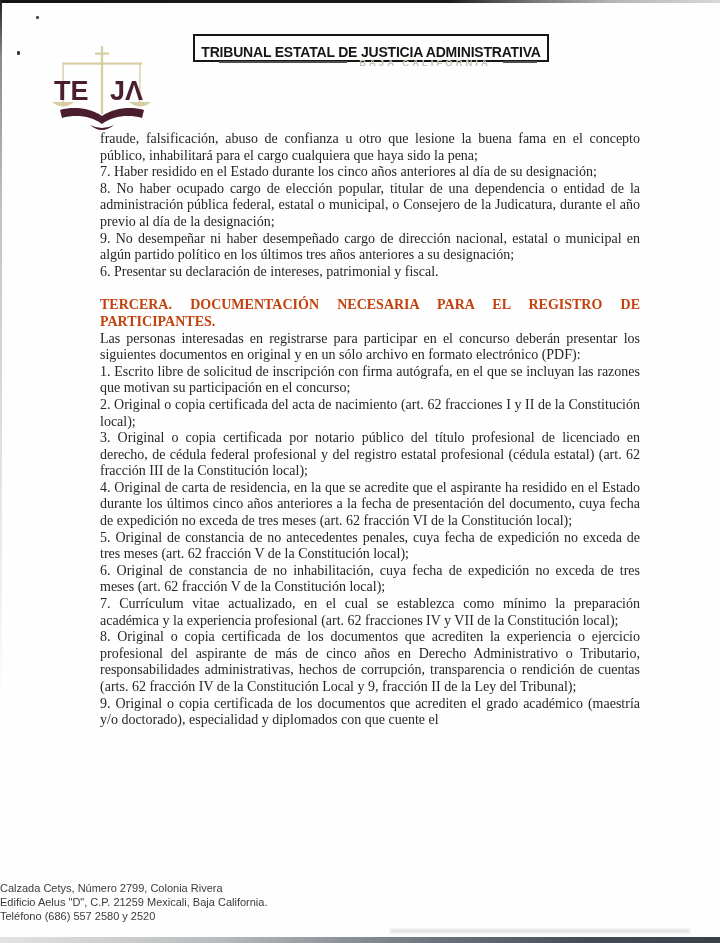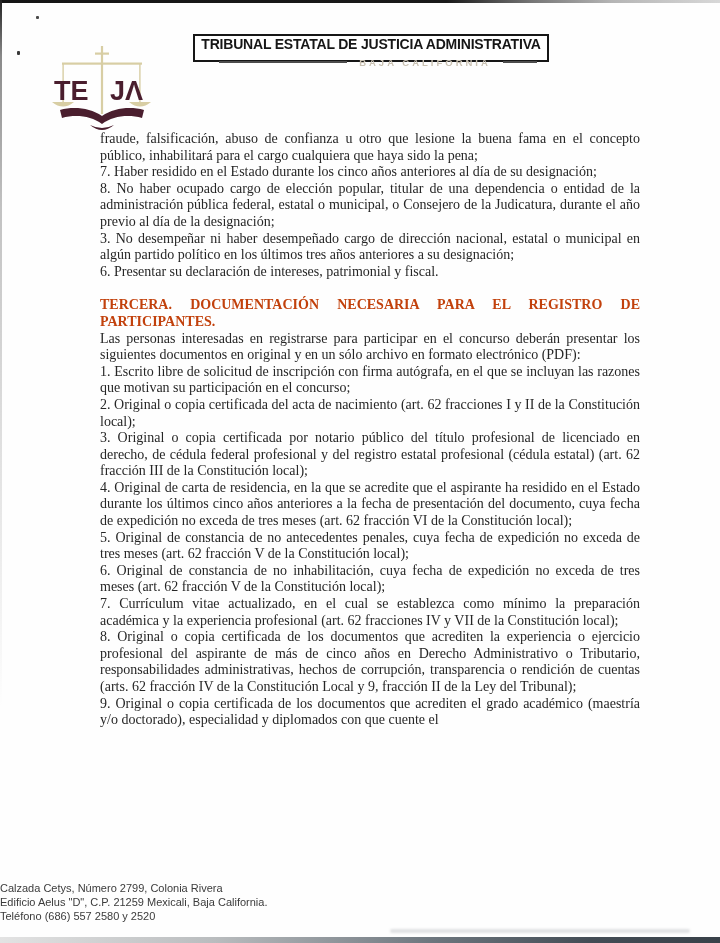--- a/index.html
+++ b/index.html
@@ -28,21 +28,21 @@
     background:rgba(120,125,130,0.22);filter:blur(1px);border-radius:2px;
   }
   .speck1{position:absolute;left:36px;top:16px;width:3px;height:3px;background:#4a4a4a;border-radius:1px;}
   .speck2{position:absolute;left:17px;top:51px;width:3px;height:4px;background:#3a3a3a;border-radius:1px;}
 
   
   .logo{position:absolute;left:50px;top:46px;width:108px;height:92px;}
   .org-box{
     position:absolute;left:193px;top:34px;width:352px;height:24px;
     border:2px solid #161616;background:#fff;
-    display:flex;align-items:flex-start;justify-content:center;
+    display:flex;align-items:flex-end;justify-content:center;
   }
   .org-box span{
     font-size:14px;font-weight:bold;color:#161616;letter-spacing:-0.2px;white-space:nowrap;
   }
   .org-strip{
     position:absolute;left:219px;top:57px;width:318px;height:10px;
     display:flex;align-items:center;
   }
   .org-strip .rule-l{width:128px;height:2px;background:#4c4c4c;}
   .org-strip .rule-r{width:34px;height:2px;background:#4c4c4c;}
@@ -103,21 +103,21 @@
   <div class="org-strip">
     <div class="rule-l"></div>
     <div class="region">BAJA CALIFORNIA</div>
     <div class="rule-r"></div>
   </div>
 
   <div class="doc">
     <p>fraude, falsificación, abuso de confianza u otro que lesione la buena fama en el concepto público, inhabilitará para el cargo cualquiera que haya sido la pena;</p>
     <p>7. Haber residido en el Estado durante los cinco años anteriores al día de su designación;</p>
     <p>8. No haber ocupado cargo de elección popular, titular de una dependencia o entidad de la administración pública federal, estatal o municipal, o Consejero de la Judicatura, durante el año previo al día de la designación;</p>
-    <p>3. No desempeñar ni haber desempeñado cargo de dirección nacional, estatal o municipal en algún partido político en los últimos tres años anteriores a su designación;</p>
+    <p>9. No desempeñar ni haber desempeñado cargo de dirección nacional, estatal o municipal en algún partido político en los últimos tres años anteriores a su designación;</p>
     <p>6. Presentar su declaración de intereses, patrimonial y fiscal.</p>
     <p class="section-heading">TERCERA. DOCUMENTACIÓN NECESARIA PARA EL REGISTRO DE PARTICIPANTES.</p>
     <p>Las personas interesadas en registrarse para participar en el concurso deberán presentar los siguientes documentos en original y en un sólo archivo en formato electrónico (PDF):</p>
     <p>1. Escrito libre de solicitud de inscripción con firma autógrafa, en el que se incluyan las razones que motivan su participación en el concurso;</p>
     <p>2. Original o copia certificada del acta de nacimiento (art. 62 fracciones I y II de la Constitución local);</p>
     <p>3. Original o copia certificada por notario público del título profesional de licenciado en derecho, de cédula federal profesional y del registro estatal profesional (cédula estatal) (art. 62 fracción III de la Constitución local);</p>
     <p>4. Original de carta de residencia, en la que se acredite que el aspirante ha residido en el Estado durante los últimos cinco años anteriores a la fecha de presentación del documento, cuya fecha de expedición no exceda de tres meses (art. 62 fracción VI de la Constitución local);</p>
     <p>5. Original de constancia de no antecedentes penales, cuya fecha de expedición no exceda de tres meses (art. 62 fracción V de la Constitución local);</p>
     <p>6. Original de constancia de no inhabilitación, cuya fecha de expedición no exceda de tres meses (art. 62 fracción V de la Constitución local);</p>
     <p>7. Currículum vitae actualizado, en el cual se establezca como mínimo la preparación académica y la experiencia profesional (art. 62 fracciones IV y VII de la Constitución local);</p>

